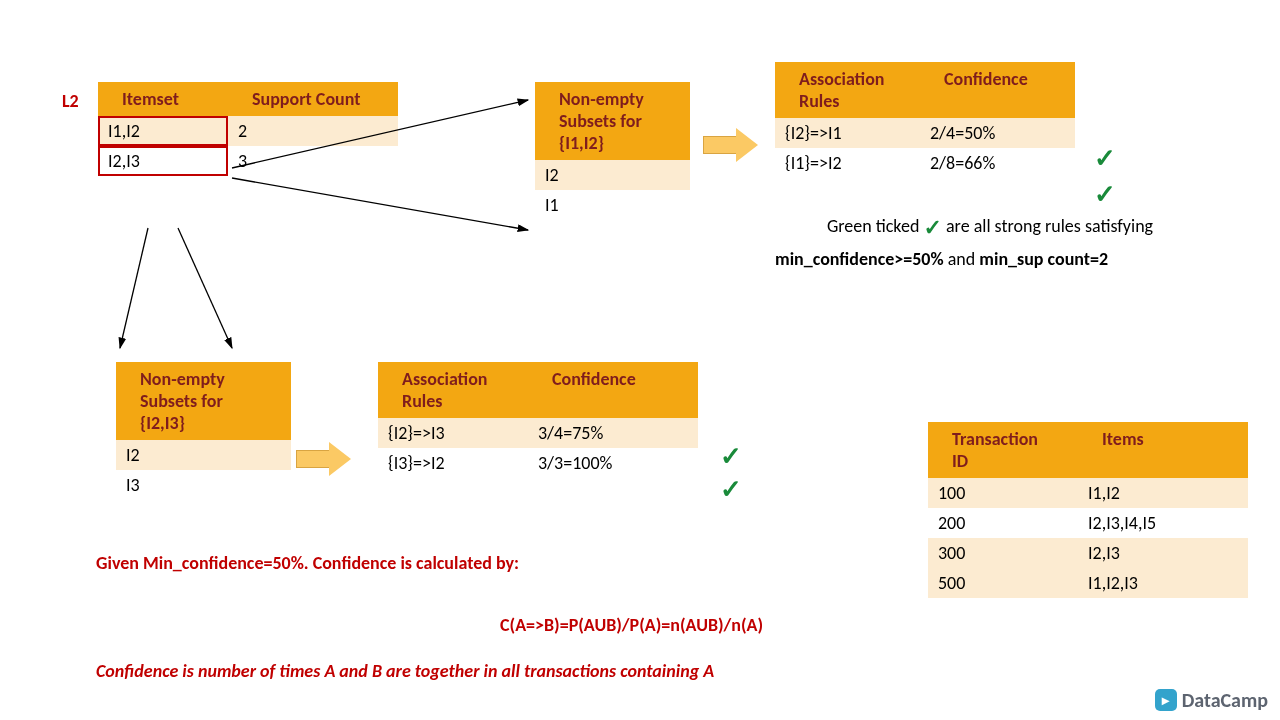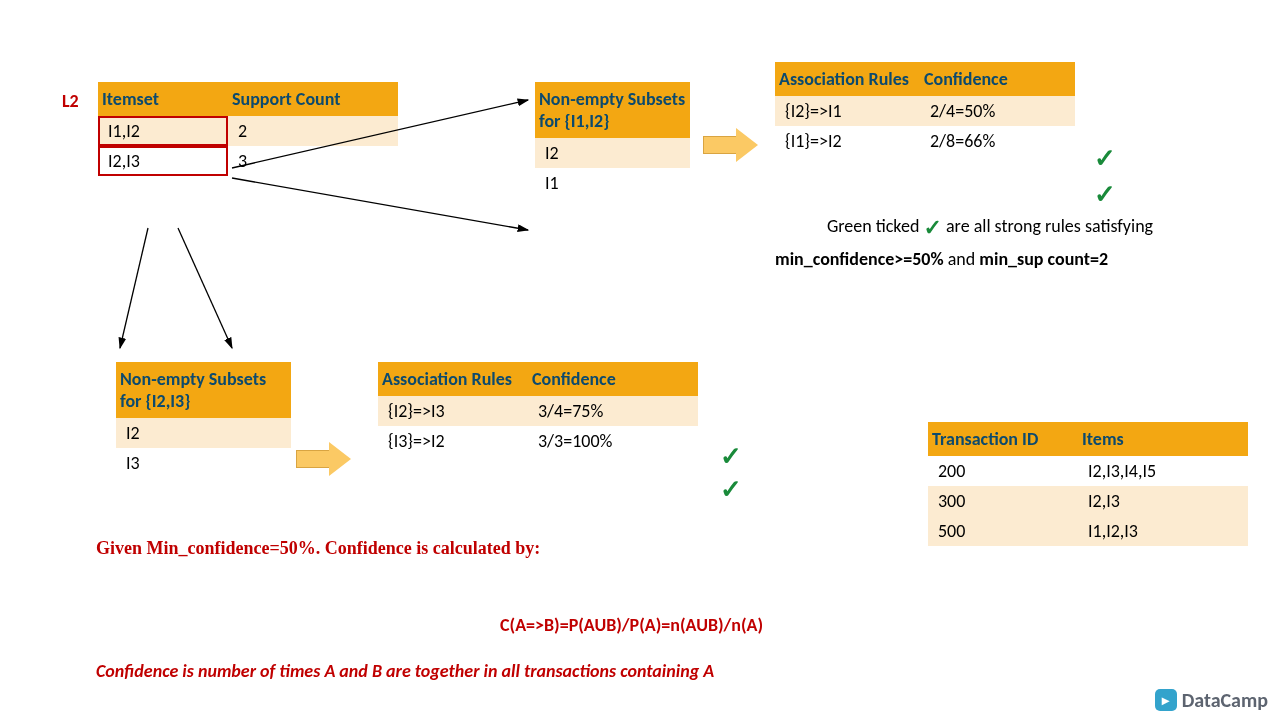--- a/index.html
+++ b/index.html
@@ -9,24 +9,24 @@
     color: #000;
     width: 1280px;
     height: 720px;
     position: relative;
     background: #fff;
   }
   .abs { position: absolute; }
   table { border-collapse: collapse; font-size: 18px; }
   th {
     background: #F3A712;
-    color: #0c4a6e;
+    color: #7f1d1d;
     font-weight: bold;
     text-align: left;
-    padding: 6px 4px;
+    padding: 6px 24px;
     vertical-align: top;
   }
   td {
     padding: 4px 10px;
     text-align: left;
   }
   tr.odd td { background: #FCEBD1; }
   tr.even td { background: #FFFFFF; }
   .l2-label {
     color: #C00000;
@@ -195,31 +195,35 @@
     <td>{I3}=&gt;I2</td>
     <td>3/3=100%</td>
   </tr>
 </tbody>
     </table>
 </div>
 
 <div class="abs check" style="left:720px; top:440px;">✓</div>
 <div class="abs check" style="left:720px; top:473px;">✓</div>
 
-<div class="abs red-text" style="left:96px; top:538px;font-family:Liberation Serif, serif;">Given Min_confidence=50%. Confidence is calculated by:</div>
+<div class="abs red-text" style="left:96px; top:552px;">Given Min_confidence=50%. Confidence is calculated by:</div>
 <div class="abs red-text" style="left:500px; top:614px;">C(A=&gt;B)=P(AUB)/P(A)=n(AUB)/n(A)</div>
 <div class="abs red-italic" style="left:96px; top:660px;">Confidence is number of times A and B are together in all transactions containing A</div>
 
 <div class="abs" style="left:928px; top:422px;">
 <table style="width:320px;">
   <tbody>
         <tr>
     <th style="width:150px;">Transaction ID</th>
     <th style="width:170px;">Items</th>
   </tr>
+  <tr class="odd">
+          <td>100</td>
+          <td>I1,I2</td>
+        </tr>
   <tr class="even">
           <td>200</td>
           <td>I2,I3,I4,I5</td>
         </tr>
   <tr class="odd">
           <td>300</td>
           <td>I2,I3</td>
         </tr>
   <tr class="odd">
           <td>500</td>

